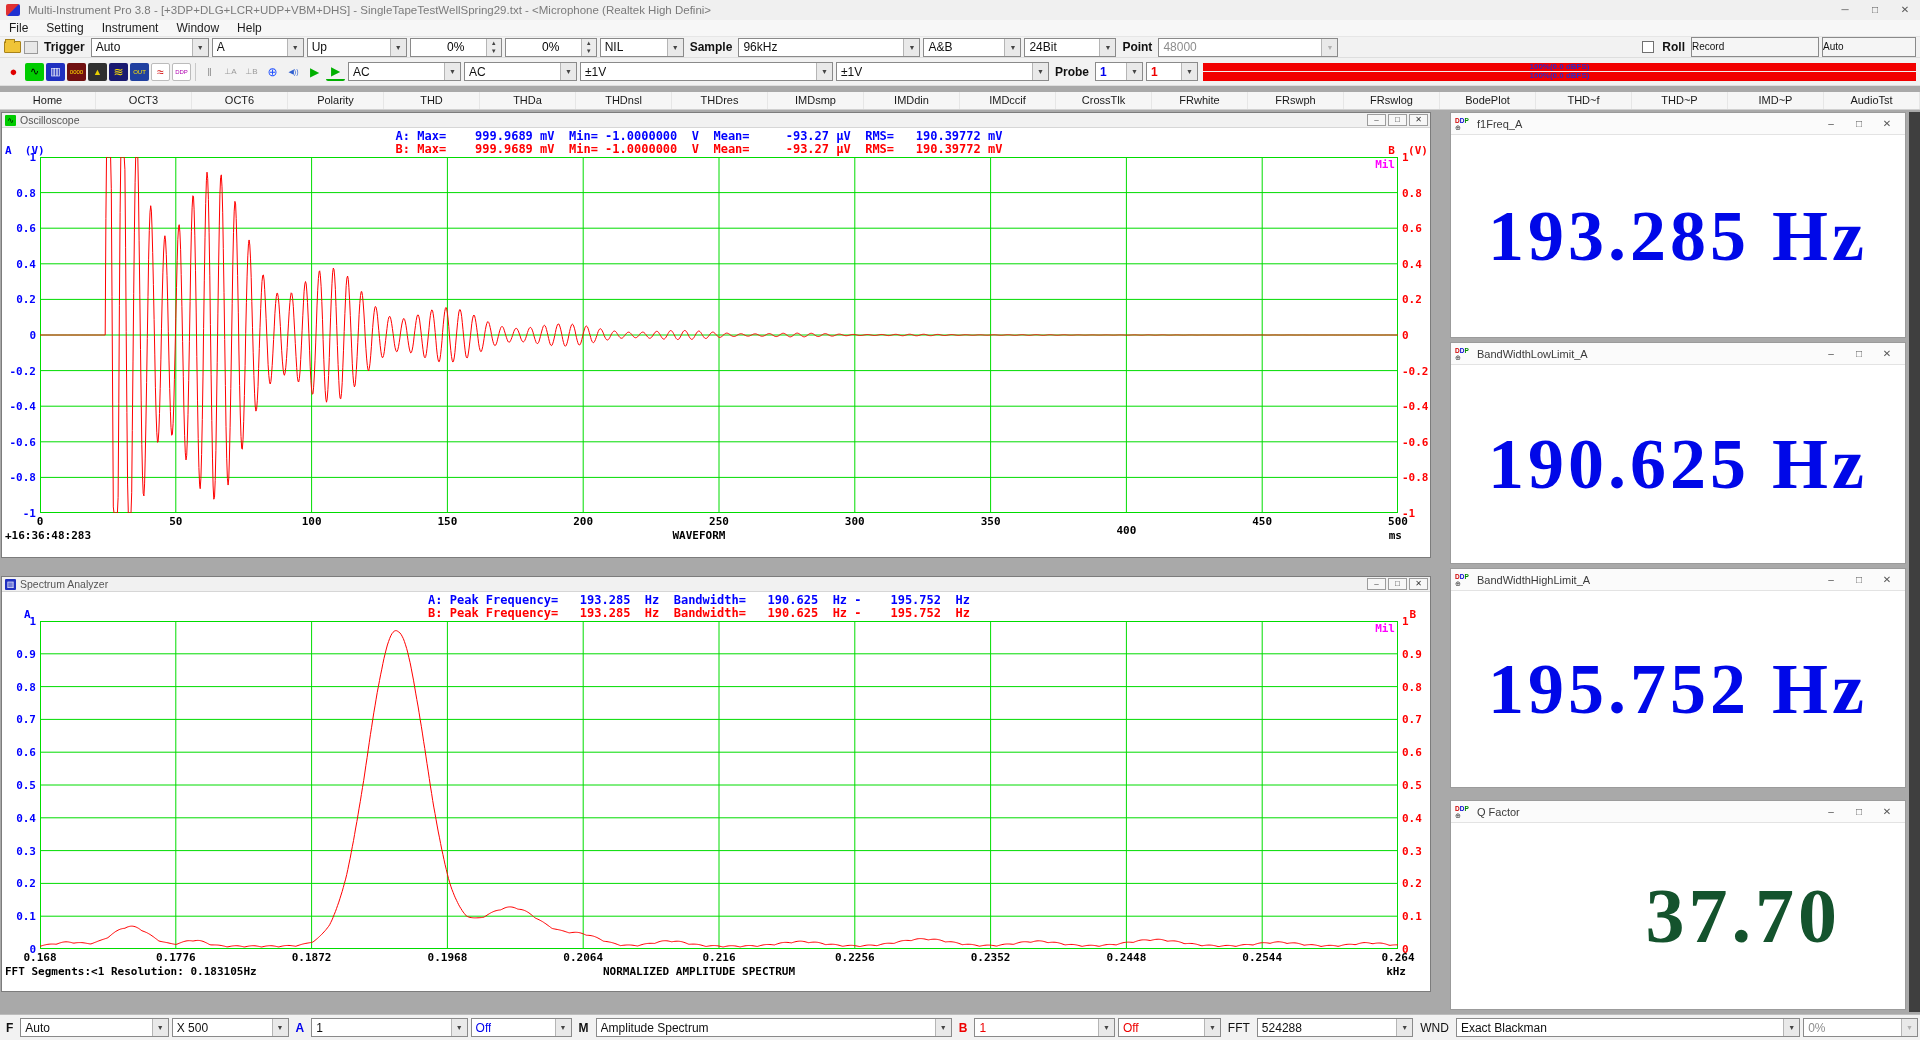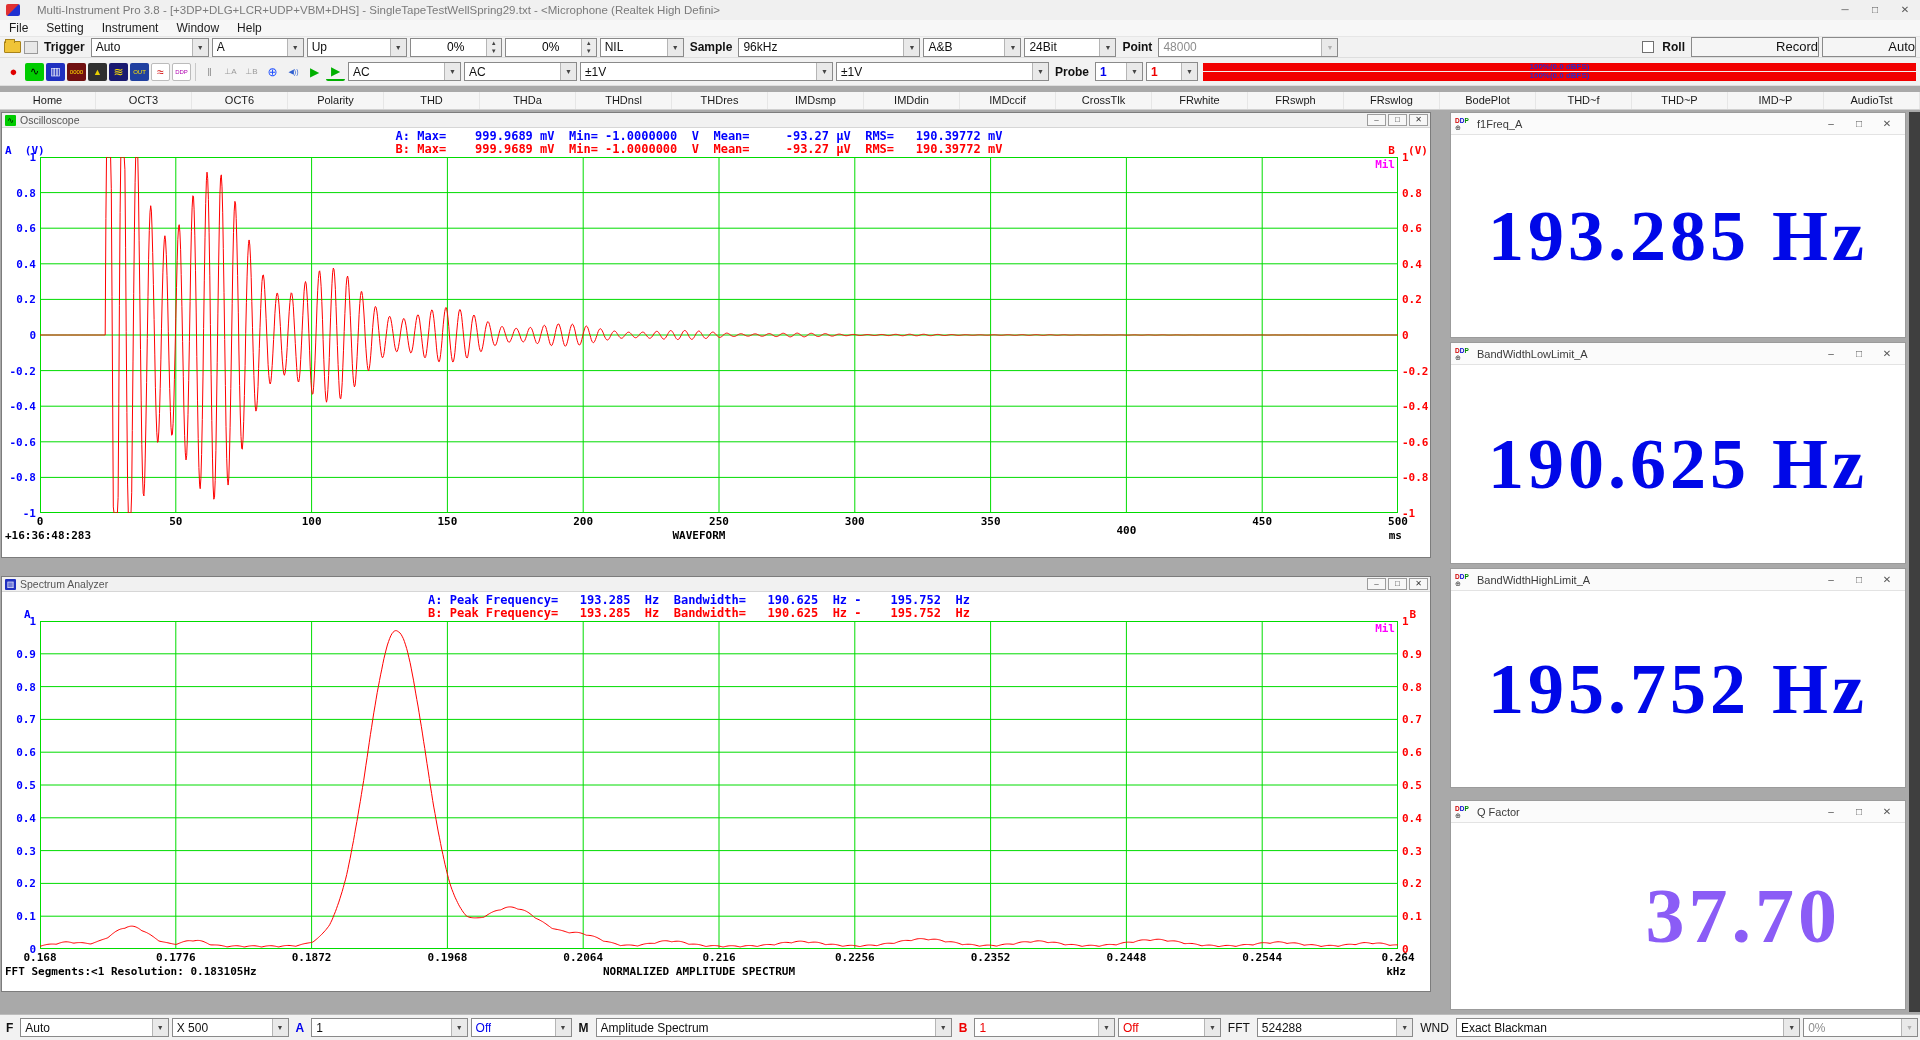--- a/index.html
+++ b/index.html
@@ -1,39 +1,39 @@
 <!DOCTYPE html>
 <html><head>
 <meta charset="utf-8">
 <style>
 *{margin:0;padding:0;box-sizing:border-box}
 html,body{width:1920px;height:1040px}
 body{position:relative;font-family:"Liberation Sans",sans-serif;background:#a9a9a9;overflow:hidden;font-size:12px}
 
-#titlebar{position:absolute;top:0;left:0;right:0;height:20px;background:#f0f0f0;display:flex;align-items:center;padding-left:6px;gap:17px;font-size:11.5px;color:#7a7a7a}
+#titlebar{position:absolute;top:0;left:0;right:0;height:20px;background:#f0f0f0;display:flex;align-items:center;padding-left:6px;gap:8px;font-size:11.5px;color:#7a7a7a}
 #appicon{width:14px;height:12px;border-radius:2px;background:linear-gradient(135deg,#e03030 48%,#2030d0 52%)}
 #wctl{margin-left:auto;display:flex}
 #wctl span{width:30px;text-align:center;font-size:10px;color:#555;line-height:20px}
 #menubar{position:absolute;top:20px;left:0;right:0;height:16px;background:#f7f7f7;display:flex;align-items:flex-end;color:#1c1c1c}
 .menu-item{padding:0 9px;line-height:16px}
 #tb1,#tb2{position:absolute;left:0;right:0;background:#f2f2f2;display:flex;align-items:center;gap:3px;padding:0 4px;border-bottom:1px solid #dedede}
 #tb1{top:36px;height:22px;border-top:1px solid #e6e6e6}
 #tb2{top:58px;height:28px}
 #tabs{position:absolute;top:92px;left:0;right:0;height:18px;background:#f6f6f6;display:flex;border-bottom:1px solid #cfcfcf}
 .tab{flex:1;text-align:center;line-height:17px;font-size:11px;color:#191919;border-right:1px solid #e6e6e6}
 .tlabel{font-weight:bold;color:#111;padding:0 3px;white-space:nowrap}
 .plainlabel{padding:0 3px;white-space:nowrap;color:#111;font-weight:bold}
 .combo{position:relative;height:19px;background:#fff;border:1px solid #8a8a8a;display:flex;align-items:center;padding-left:4px;font-size:12px;color:#111;white-space:nowrap;overflow:hidden}
 .combo .arr{position:absolute;right:0;top:0;bottom:0;width:16px;background:#e9e9e9;border-left:1px solid #b5b5b5;text-align:center;font-size:7px;color:#444;line-height:17px}
 .combo.dis{color:#8d8d8d}
 .combo.dis .arr{color:#b0b0b0}
 .spin{position:relative;height:19px;background:#fff;border:1px solid #8a8a8a;display:flex;align-items:center;justify-content:center;font-size:12px}
 .spin .ud{position:absolute;right:0;top:0;bottom:0;width:15px;border-left:1px solid #b5b5b5;background:#ececec;display:flex;flex-direction:column}
 .spin .ud span{flex:1;font-size:6px;line-height:8px;text-align:center;color:#444}
-.btn{height:20px;border:1px solid #8a8a8a;background:#f5f5f5;text-align:right;line-height:18px;font-size:13px;color:#111}
+.btn{height:20px;border:1px solid #8a8a8a;background:#f5f5f5;text-align:left;line-height:18px;font-size:10px;color:#111}
 .cbx{width:12px;height:12px;border:1px solid #707070;background:#fff;display:inline-block}
 .folder{width:17px;height:12px;background:#f0c437;border:1px solid #a8831a;border-radius:1px;position:relative}
 .folder:before{content:"";position:absolute;top:-3px;left:0;width:8px;height:3px;background:#f0c437;border:1px solid #a8831a;border-bottom:none}
 .sqicon{width:14px;height:13px;border:1px solid #9a9a9a;background:#e8e8e8}
 .tbicon{width:19px;height:18px;display:flex;align-items:center;justify-content:center;font-size:11px;border-radius:2px;overflow:hidden}
 .tbicon.brd{border:1px solid #bbb;background:#fff}
 .tbsep{width:1px;height:18px;background:#c9c9c9;margin:0 2px}
 #meter{flex:1;height:18px;display:flex;flex-direction:column;gap:1px;margin-left:2px}
 .meter-row{flex:1;background:#f20000;text-align:center;font-size:8px;line-height:8px;font-weight:bold;color:#2a2ac8;overflow:hidden}
 
@@ -444,21 +444,21 @@
             <span><span class="dl" style="color: rgb(208, 0, 0);">D</span><span class="dl" style="color: rgb(0, 0, 204);">D</span><span class="dl" style="color: rgb(0, 136, 0);">P</span></span>
             <span class="mag">⊕</span>
           </span>
           <span>Q Factor</span>
           <span class="panel-btns">
             <span class="panel-btn">–</span>
             <span class="panel-btn">□</span>
             <span class="panel-btn">✕</span>
           </span>
         </div>
-        <div class="panel-val right" style="color: #8b5cf6; font-size: 78px; text-align: right;">37.70</div>
+        <div class="panel-val right" style="color: #14532d; font-size: 78px; text-align: right;">37.70</div>
       </div>
     </div>
 
   <div id="mdi-scroll"></div>
 </div>
 
 <div id="statusbar">
   <span class="sb-label" style="font-weight:bold">F</span>
   <span class="combo" style="width:150px">
       <span class="val">Auto</span>

